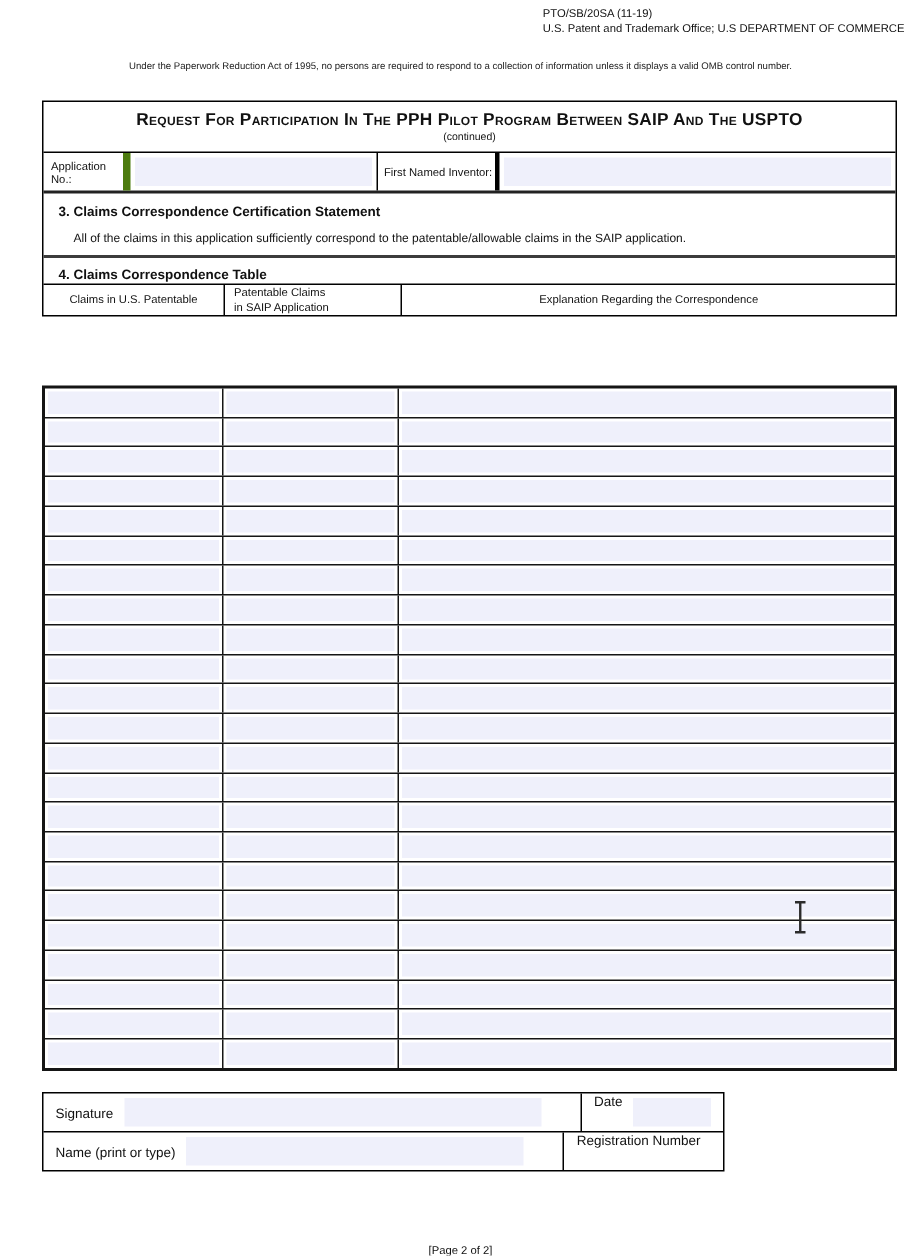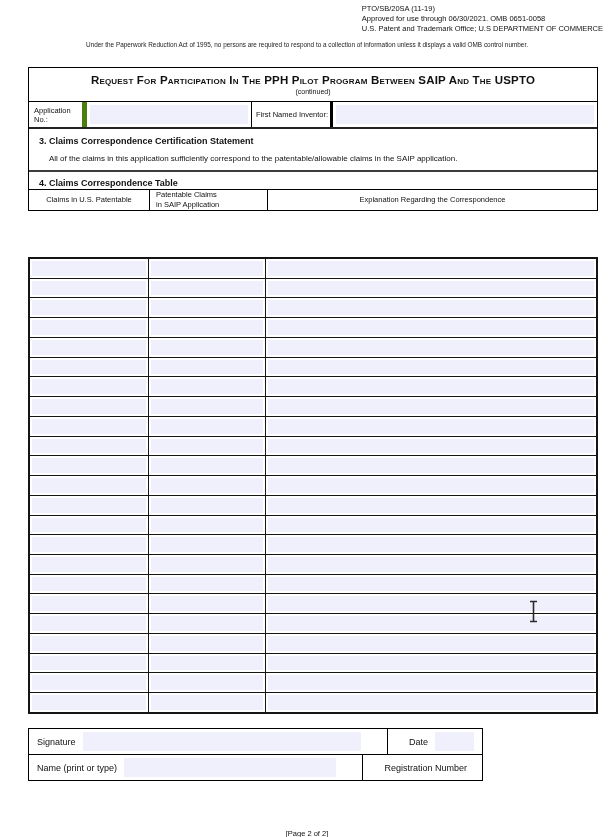--- a/index.html
+++ b/index.html
@@ -43,36 +43,35 @@
   .tb-cell { padding:2px; border-right:1.5px solid #151515; }
   .tb-cell.c1 { width:119px; }
   .tb-cell.c2 { width:117px; }
   .tb-cell.c3 { flex:1; border-right:none; }
 
   
   .sig-box { position:absolute; left:28px; top:728px; width:455px; height:53px; border:1.5px solid #000; display:flex; flex-direction:column; font-size:9px; background:#fff; }
   .sig-row { flex:1; display:flex; }
   .sig-row.first { border-bottom:1.5px solid #000; }
   .sig-left { width:359px; border-right:1.5px solid #000; display:flex; align-items:center; padding:0 26px 0 8px; gap:7px; }
-  .sig-right { flex:1; display:flex; align-items:center; padding:0 8px; gap:7px;margin-left:13px; }
+  .sig-right { flex:1; display:flex; align-items:flex-start; padding:0 8px; gap:7px; }
   .sig-label { white-space:nowrap; }
   .sfield { flex:1; align-self:stretch; background:var(--field-bg); margin:3px 0; }
 
   .footer { position:absolute; top:829px; left:0; right:0; text-align:center; font-size:7.5px; }
 
   .ibeam { position:absolute; left:527px; top:600px; width:13px; height:23px; }
 </style>
 </head>
 <body>
 
 <div class="page">
 
   <div class="doc-header">
     <div>PTO/SB/20SA (11-19)</div>
-    <div>Approved for use through 06/30/2021. OMB 0651-0058</div>
     <div>U.S. Patent and Trademark Office; U.S DEPARTMENT OF COMMERCE</div>
   </div>
   <div class="paperwork">Under the Paperwork Reduction Act of 1995, no persons are required to respond to a collection of information unless it displays a valid OMB control number.</div>
 
   <div class="main-box">
     <div class="title-row">
       <div class="form-title">Request For Participation In The PPH Pilot Program Between SAIP And The USPTO</div>
       <div class="continued">(continued)</div>
     </div>
 

